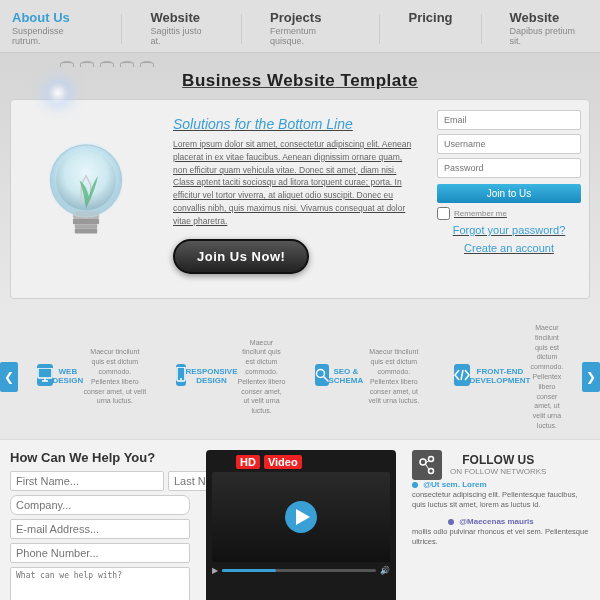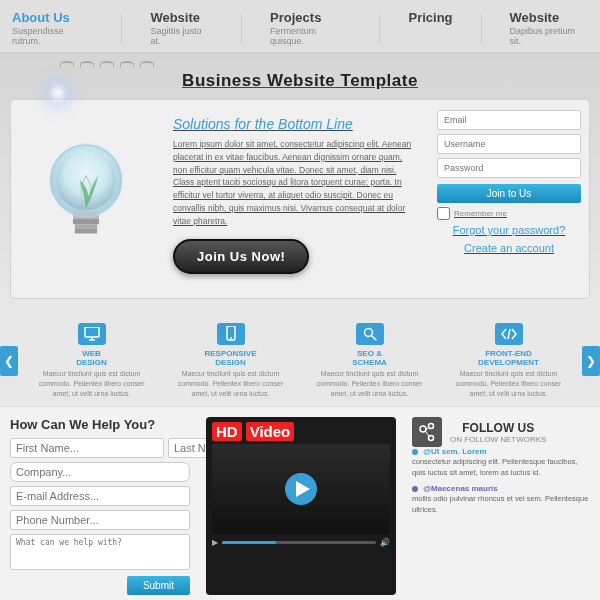--- a/index.html
+++ b/index.html
@@ -218,21 +218,20 @@
       flex-shrink: 0;
     }
     .features-inner {
       flex: 1;
       display: flex;
       justify-content: space-around;
       padding: 0 4px;
     }
     .feature-item {
       display: flex;
-      flex-direction: column;
       align-items: center;
       text-align: center;
       width: 110px;
     }
     .feature-icon-box {
       width: 28px;
       height: 22px;
       background: #3a9fd5;
       border-radius: 3px;
       display: flex;
@@ -309,23 +308,24 @@
 
     
     .video-box {
       width: 190px;
       background: #1a1a1a;
       border-radius: 4px;
       padding: 6px;
       flex-shrink: 0;
     }
     .video-label {
-      font-size: 15px;
+      font-size: 11px;
       color: #aaa;
       margin-bottom: 4px;
+      margin-left: 24px;
     }
     .video-label span { color: #fff; font-weight: bold; background: #e22; padding: 1px 4px; border-radius: 2px; margin-right: 4px; }
     .video-screen {
       width: 100%;
       height: 90px;
       background: linear-gradient(180deg, #2a2a2a, #111);
       border-radius: 2px;
       display: flex;
       align-items: center;
       justify-content: center;
@@ -401,21 +401,21 @@
       font-size: 8px;
       color: #888;
     }
     .social-post { margin-bottom: 6px; }
     .social-post .post-user {
       font-size: 8px;
       font-weight: bold;
       margin-bottom: 1px;
     }
     .social-post.twitter .post-user { color: #3a9fd5; }
-    .social-post.facebook .post-user { color: #6a6ab5; }
+    .social-post.facebook .post-user { color: #6a6ab5; margin-left: 36px; }
     .social-post .post-text {
       font-size: 7.5px;
       color: #666;
       line-height: 1.4;
     }
     .social-dot {
       display: inline-block;
       width: 6px;
       height: 6px;
       border-radius: 50%;

